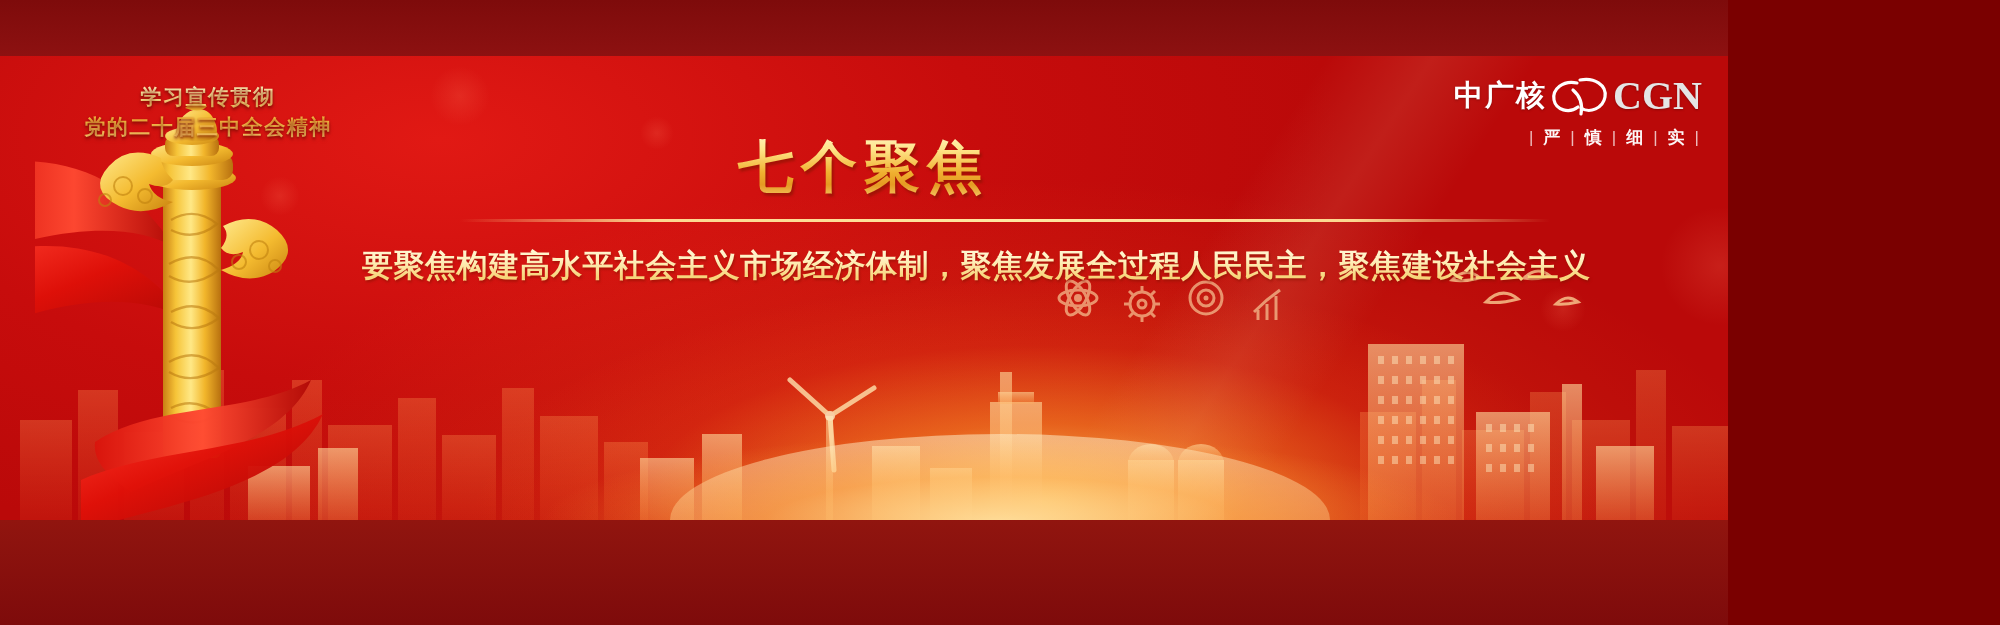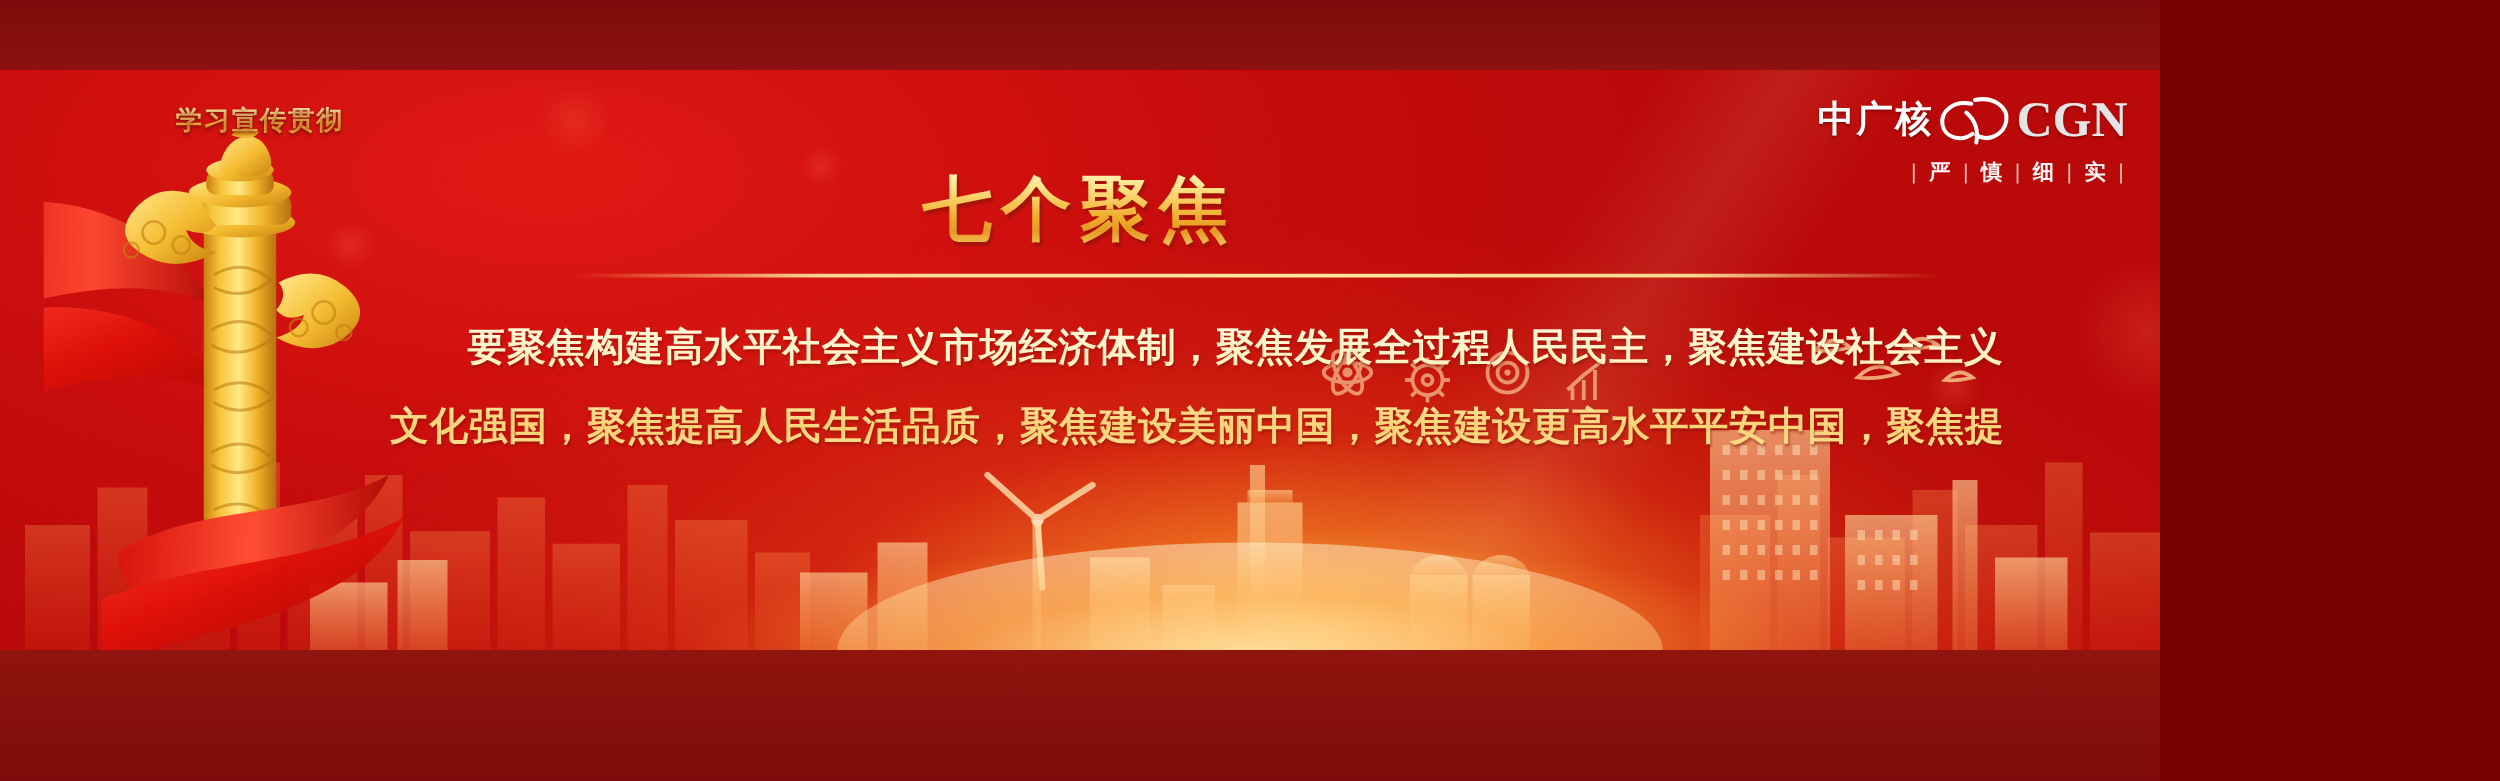--- a/index.html
+++ b/index.html
@@ -95,21 +95,21 @@
   }
 
   .body-text{
     position:absolute;left:300px;top:240px;width:1420px;z-index:30;
     font-size:31px;font-weight:bold;line-height:1.66;letter-spacing:.5px;
     text-align:justify;
     background:linear-gradient(180deg,#fffbe6 0%,#fff0bd 40%,#f7d377 74%,#ffeaae 100%);
     -webkit-background-clip:text;background-clip:text;color:transparent;
     filter:drop-shadow(1px 2px 1px rgba(130,18,0,.5));
   }
-  .body-text p{margin:12px;}
+  .body-text p{margin:0;}
   .body-text p:first-child{text-indent:2em;}
 </style>
 </head>
 <body>
 
 <div class="banner">
 
   <div class="field">
 
     <div class="bokeh" style="left:430px;top:10px;width:60px;height:60px;"></div>
@@ -386,20 +386,21 @@
       </svg>
     </div>
 
   </div>
 
   <div class="bar bar-top"></div>
   <div class="bar bar-bottom"></div>
 
   <div class="slogan">
     <div>学习宣传贯彻</div>
+    <div>党的二十届三中全会精神</div>
   </div>
 
   <div class="logo">
     <div class="logo-row">
       <span class="logo-cn">中广核</span>
       <svg width="66" height="44" viewBox="0 0 66 44">
         <g fill="none" stroke="#ffffff" stroke-width="3.2" stroke-linecap="round">
           <path d="M30 9 C 16 6, 5 15, 7 26 C 9 36, 22 40, 31 33"></path>
           <path d="M33 6 C 47 3, 60 11, 58 23 C 56 34, 43 40, 34 34"></path>
           <path d="M26 16 C 33 22, 36 30, 34 40"></path>
@@ -419,16 +420,15 @@
       <span class="sep">|</span>
     </div>
   </div>
 
   <div class="title">七个聚焦</div>
 
   <div class="divider"></div>
 
   <div class="body-text">
     <p>要聚焦构建高水平社会主义市场经济体制，聚焦发展全过程人民民主，聚焦建设社会主义</p>
-    <p>文化强国，聚焦提高人民生活品质，聚焦建设美丽中国，聚焦建设更高水平平安中国，聚焦提</p>
   </div>
 
 </div>
 
 </body></html>

